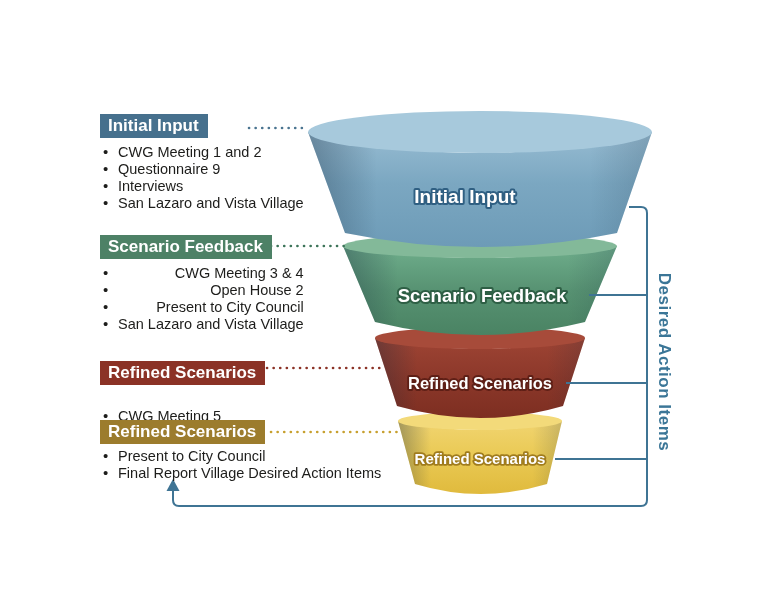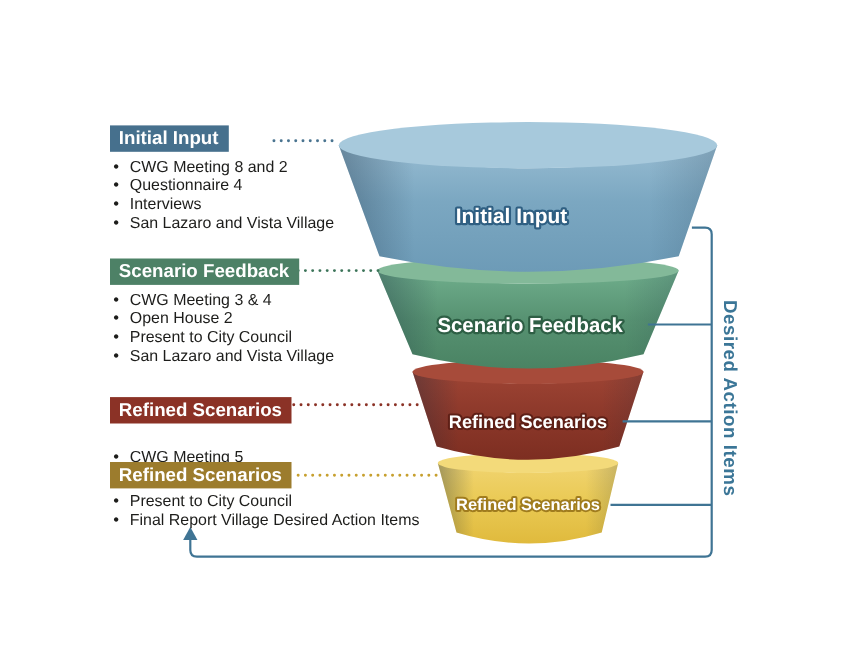--- a/index.html
+++ b/index.html
@@ -14,21 +14,21 @@
   }
   .hdr-1{top:114px;background:#46708d;}
   .hdr-2{top:235px;background:#4d8166;}
   .hdr-3{top:361px;background:#8b3226;}
   .hdr-4{top:420px;background:#9c7c2d;}
   ul.stage-list{
     position:absolute;left:100px;margin:0;padding:0;list-style:none;
     font-size:14.5px;line-height:17px;color:#1d1d1b;white-space:nowrap;
   }
   .list-1{top:144px;}
-  .list-2{top:265px;}
+  .list-2{top:265px;text-align:right;}
   .list-3{top:408px;}
   .list-4{top:448px;}
   ul.stage-list li{position:relative;padding-left:18px;}
   ul.stage-list li::before{
     content:"\2022";position:absolute;left:3px;top:-1px;font-size:15px;color:#1d1d1b;
   }
   svg.diagram{position:absolute;left:0;top:0;}
   .funnel-label{
     font-family:"Liberation Sans", sans-serif;font-weight:bold;fill:#ffffff;
     text-anchor:middle;paint-order:stroke;stroke-linejoin:round;
@@ -110,22 +110,22 @@
     <line x1="589" y1="295" x2="647" y2="295" stroke="#3f7494" stroke-width="2"></line>
     <line x1="566" y1="383" x2="647" y2="383" stroke="#3f7494" stroke-width="2"></line>
     <line x1="555" y1="459" x2="647" y2="459" stroke="#3f7494" stroke-width="2"></line>
     <polygon points="166.5,491 173,479 179.5,491" fill="#3f7494"></polygon>
 
     <text class="side-label" x="664" y="362" transform="rotate(90 664 362)" dominant-baseline="central">Desired Action Items</text>
   </svg>
 
   <div class="stage-header hdr-1">Initial Input</div>
   <ul class="stage-list list-1">
-      <li>CWG Meeting 8 and 2</li>
-      <li>Questionnaire 4</li>
+      <li>CWG Meeting 1 and 2</li>
+      <li>Questionnaire 9</li>
       <li>Interviews</li>
       <li>San Lazaro and Vista Village</li>
     </ul>
 
   <div class="stage-header hdr-2">Scenario Feedback</div>
   <ul class="stage-list list-2">
       <li>CWG Meeting 3 &amp; 4</li>
       <li>Open House 2</li>
       <li>Present to City Council</li>
       <li>San Lazaro and Vista Village</li>

